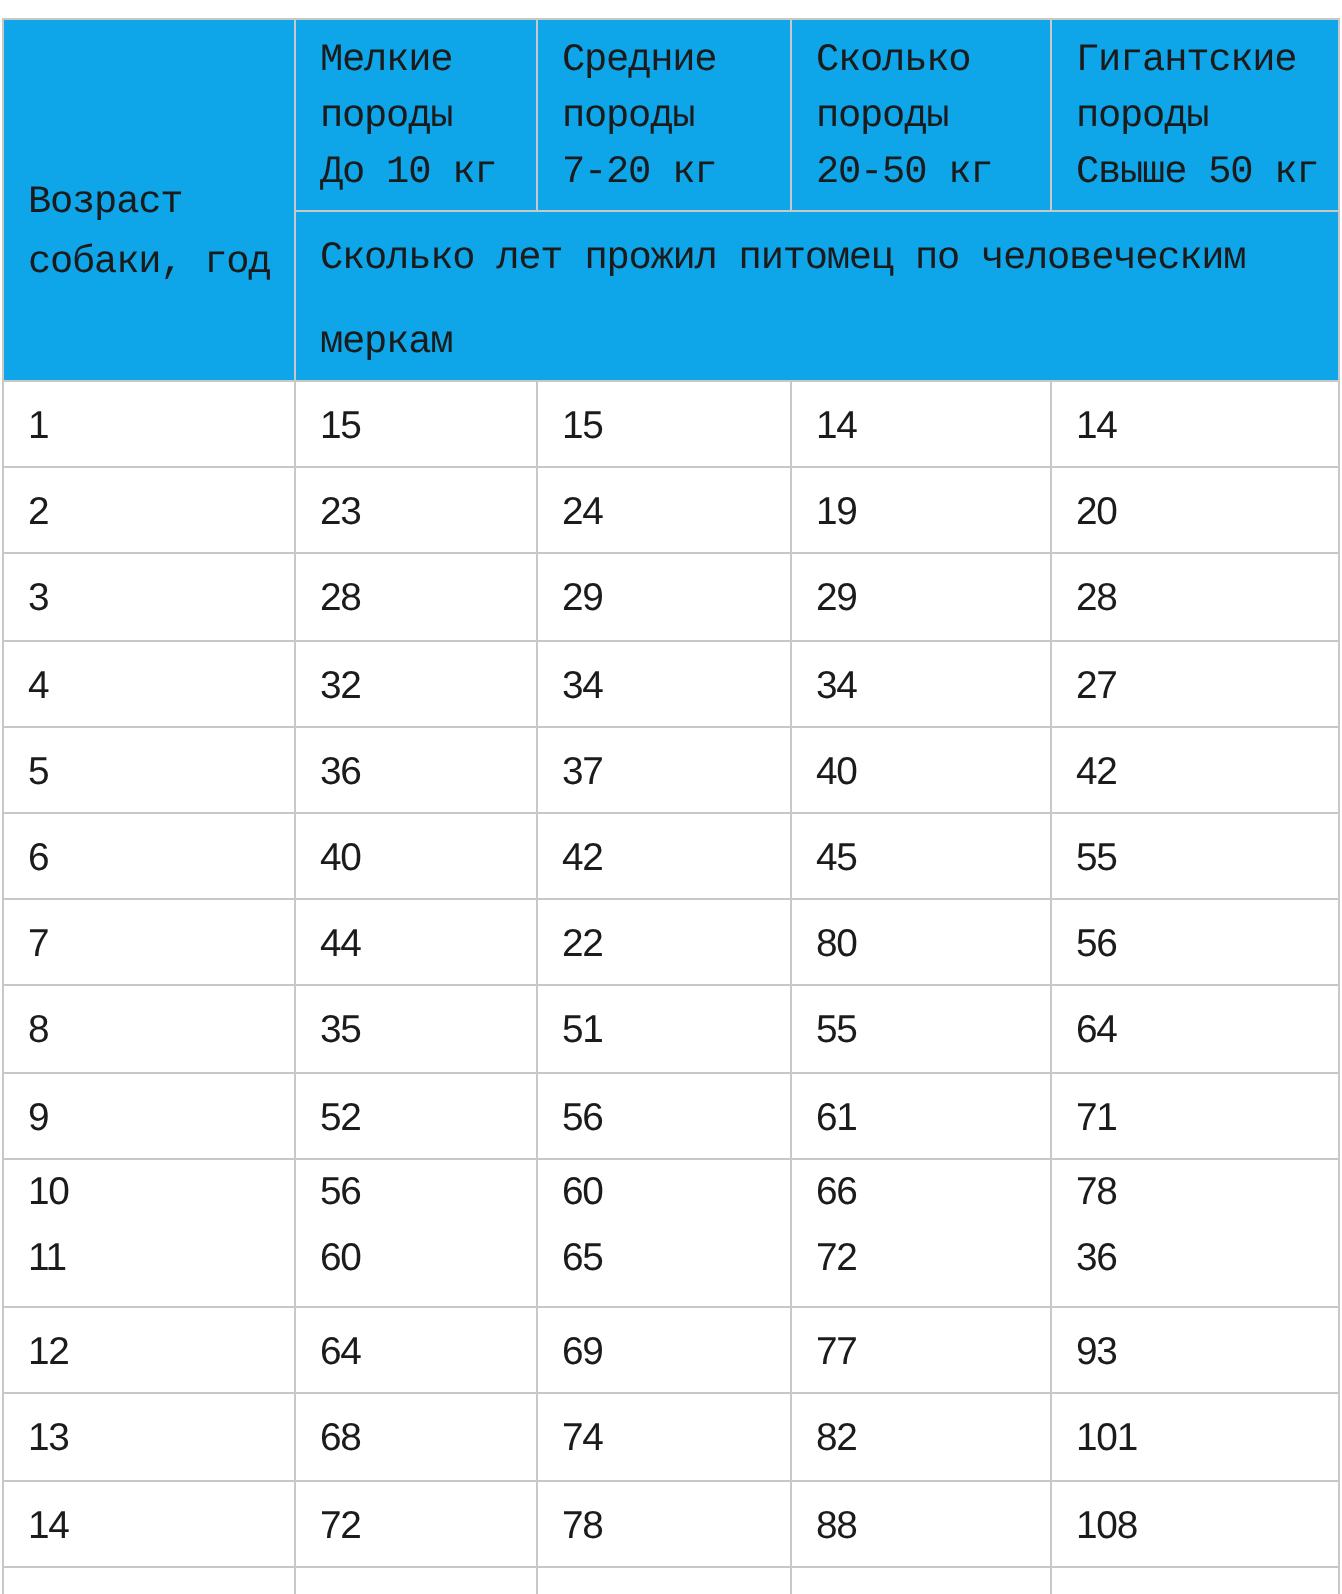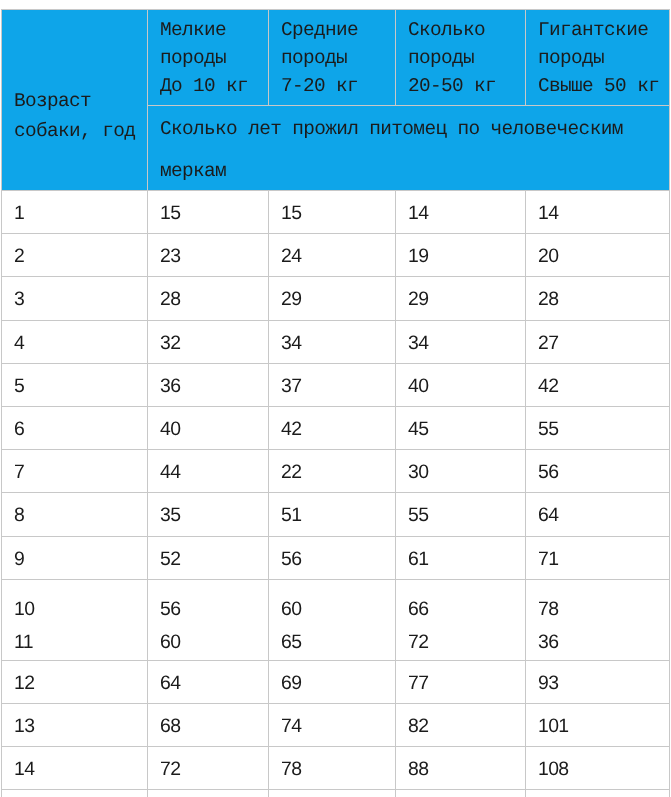--- a/index.html
+++ b/index.html
@@ -29,21 +29,21 @@
   th.agecell{line-height:30px;vertical-align:middle;height:138px;
              box-sizing:border-box;}
   th.agecell .hline{position:relative;top:16px;}
   th.spancell{height:41px;line-height:42px;padding:0 0 0 12px;box-sizing:border-box;}
   th.spancell > span{position:relative;top:2px;display:inline-block;}
 
   tbody tr{height:42.2px;}
   tbody td{line-height:42.2px;padding:0 0 0 12px;box-sizing:border-box;
            height:42.2px;position:relative;top:1px;}
   tbody tr.double{height:74.3px;}
-  tbody tr.double td{line-height:33.5px;padding:13px 0 0 12px;vertical-align:top;
+  tbody tr.double td{line-height:33.5px;padding:0 0 0 12px;vertical-align:top;
                      top:0;}
   .cline{display:block;}
   .hline{display:block;}
 </style>
 </head>
 <body>
 
 <div id="wrap">
   <table class="dog">
     <colgroup>
@@ -191,21 +191,21 @@
           <td>
             <span class="cline">7</span>
           </td>
           <td>
             <span class="cline">44</span>
           </td>
           <td>
             <span class="cline">22</span>
           </td>
           <td>
-            <span class="cline">30</span>
+            <span class="cline">80</span>
           </td>
           <td>
             <span class="cline">56</span>
           </td>
         </tr>
         <tr>
           <td>
             <span class="cline">8</span>
           </td>
           <td>

